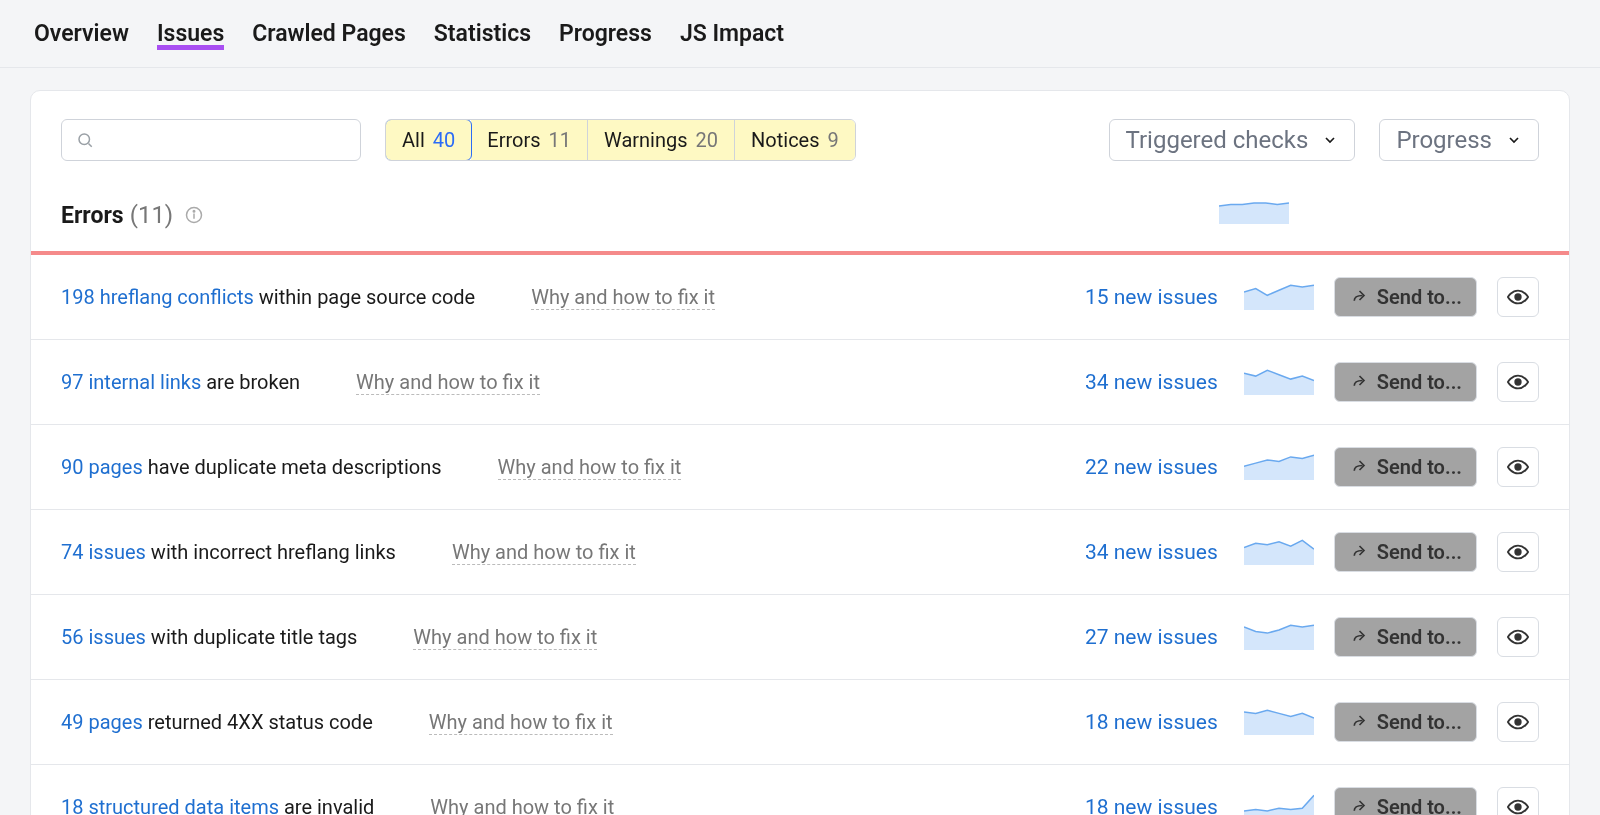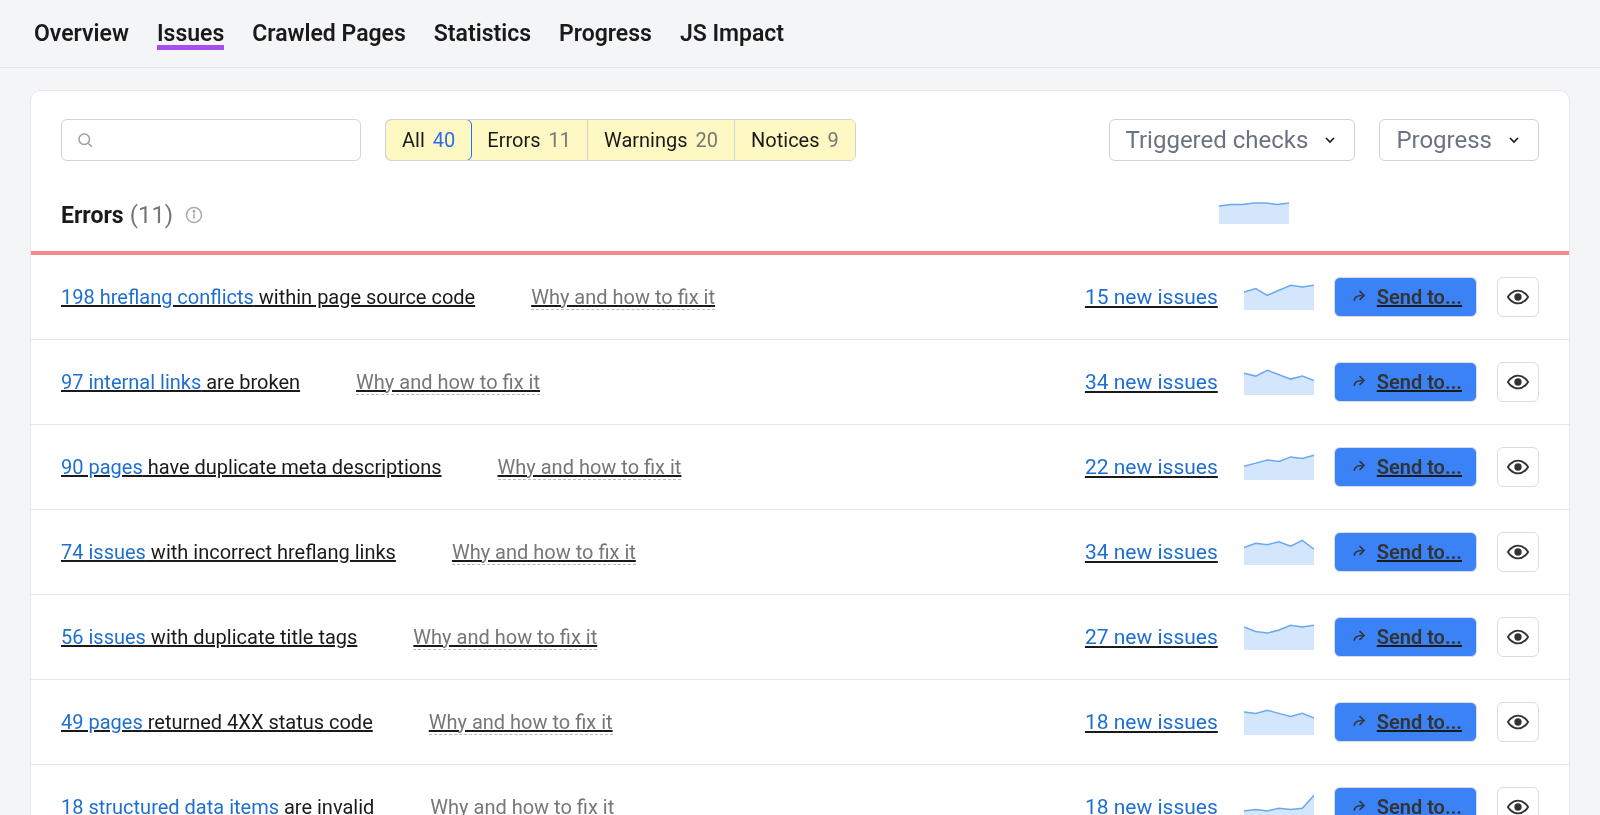--- a/index.html
+++ b/index.html
@@ -120,21 +120,20 @@
   }
   .section-title { font-size: 23px; font-weight: 700; }
   .section-count { font-size: 24px; color: #777; margin-left: 6px; font-weight: 400; }
   .info-icon { margin-left: 12px; color: #aaa; display:flex; }
   .row {
     display: flex;
     align-items: center;
     padding: 22px 30px;
     border-bottom: 1px solid #e5e7eb;
     gap: 20px;
-    text-decoration: underline;
   }
   .row-text { flex: 0 0 auto; }
   .link-blue { color: #1f6fd0; cursor: pointer; }
   .rest { color: #1a1a1a; }
   .why {
     color: #777;
     border-bottom: 1px dashed #bbb;
     margin-left: 36px;
     cursor: pointer;
     white-space: nowrap;
@@ -144,21 +143,21 @@
     color: #1f6fd0;
     cursor: pointer;
     white-space: nowrap;
     font-size: 21px;
   }
   .spark-wrap { width: 70px; height: 26px; margin-left: 6px; }
   .send-btn {
     display: flex;
     align-items: center;
     gap: 10px;
-    background: #3b82f6;
+    background: #a3a3a3;
     border: 1px solid #d9dde3;
     border-radius: 6px;
     height: 40px;
     padding: 0 14px;
     font-size: 20px;
     font-weight: 600;
     color: #333;
     cursor: pointer;
   }
   .eye-btn {

